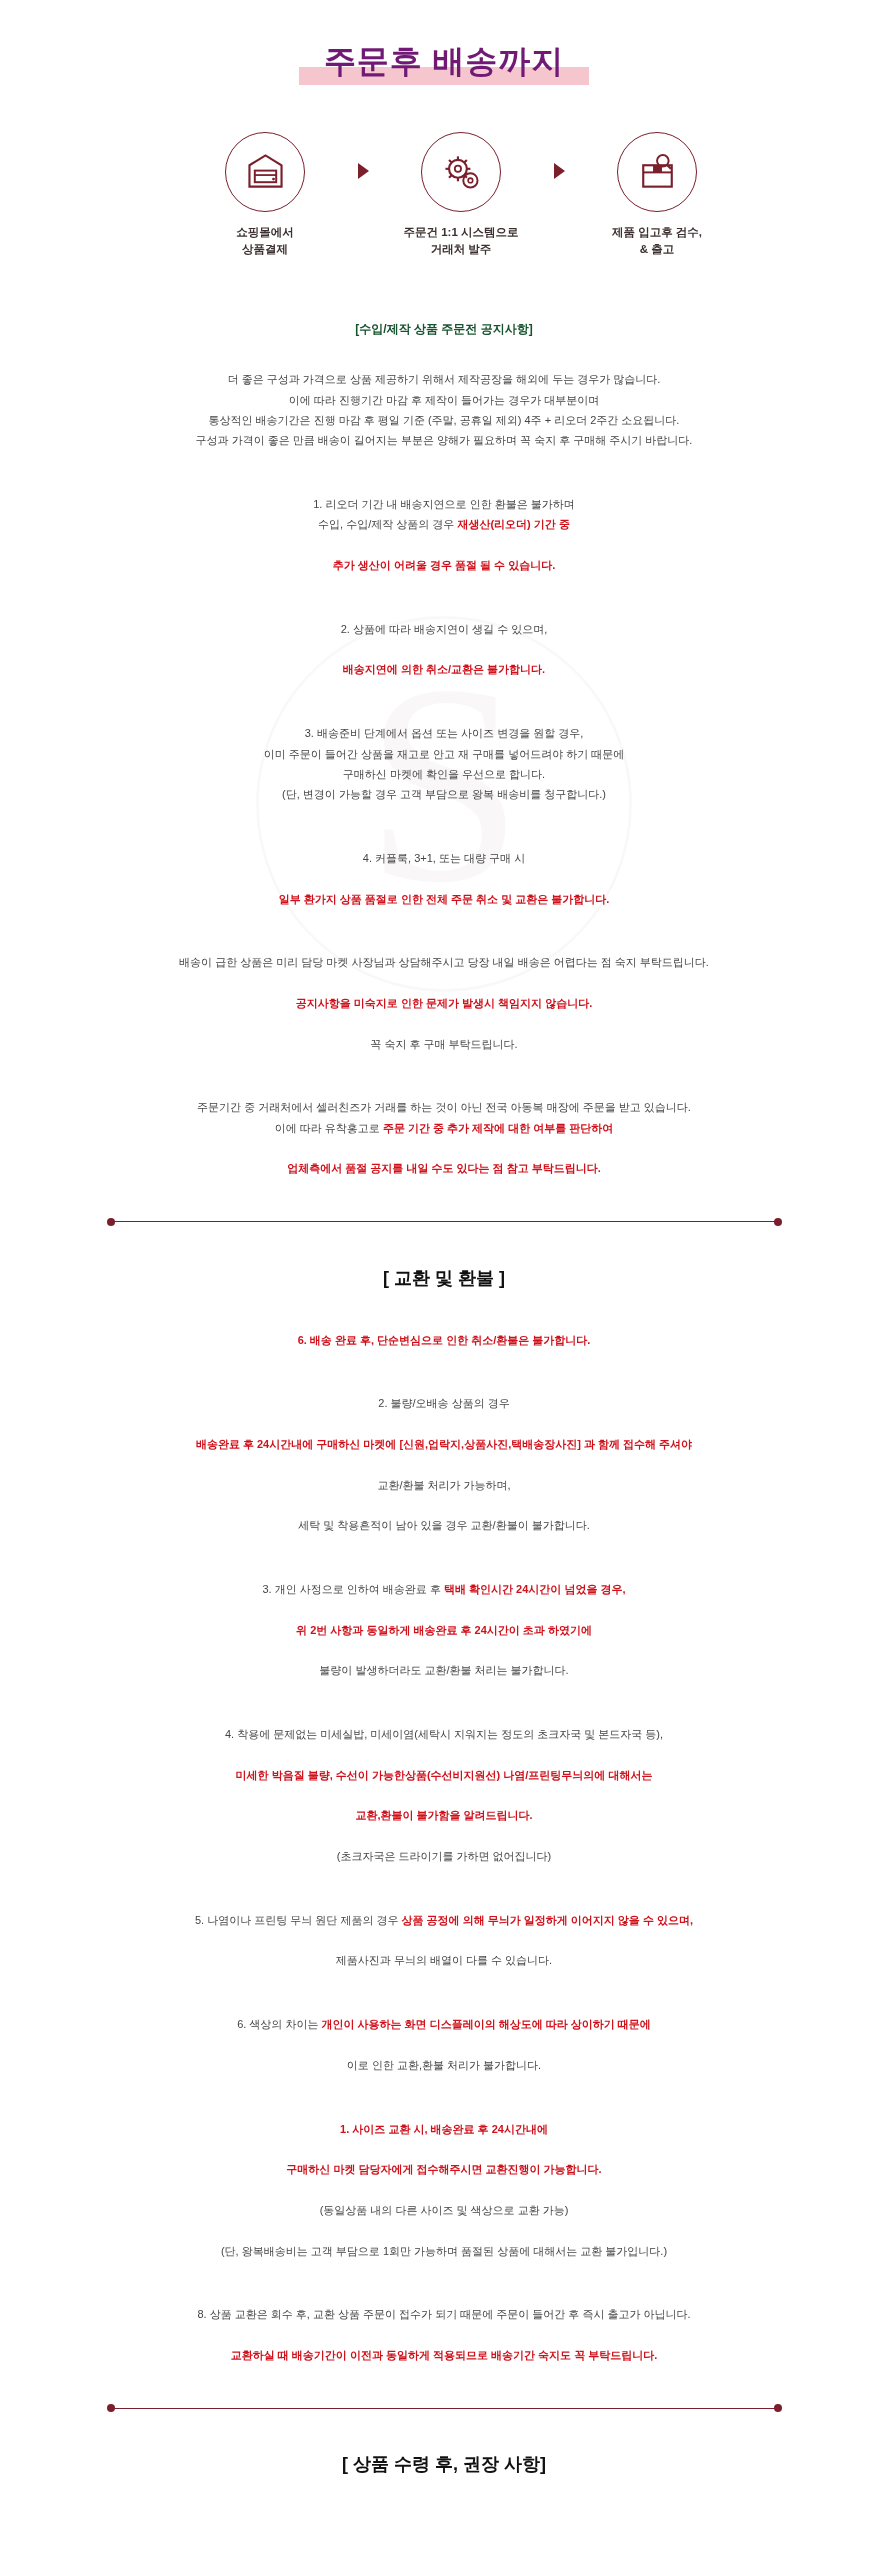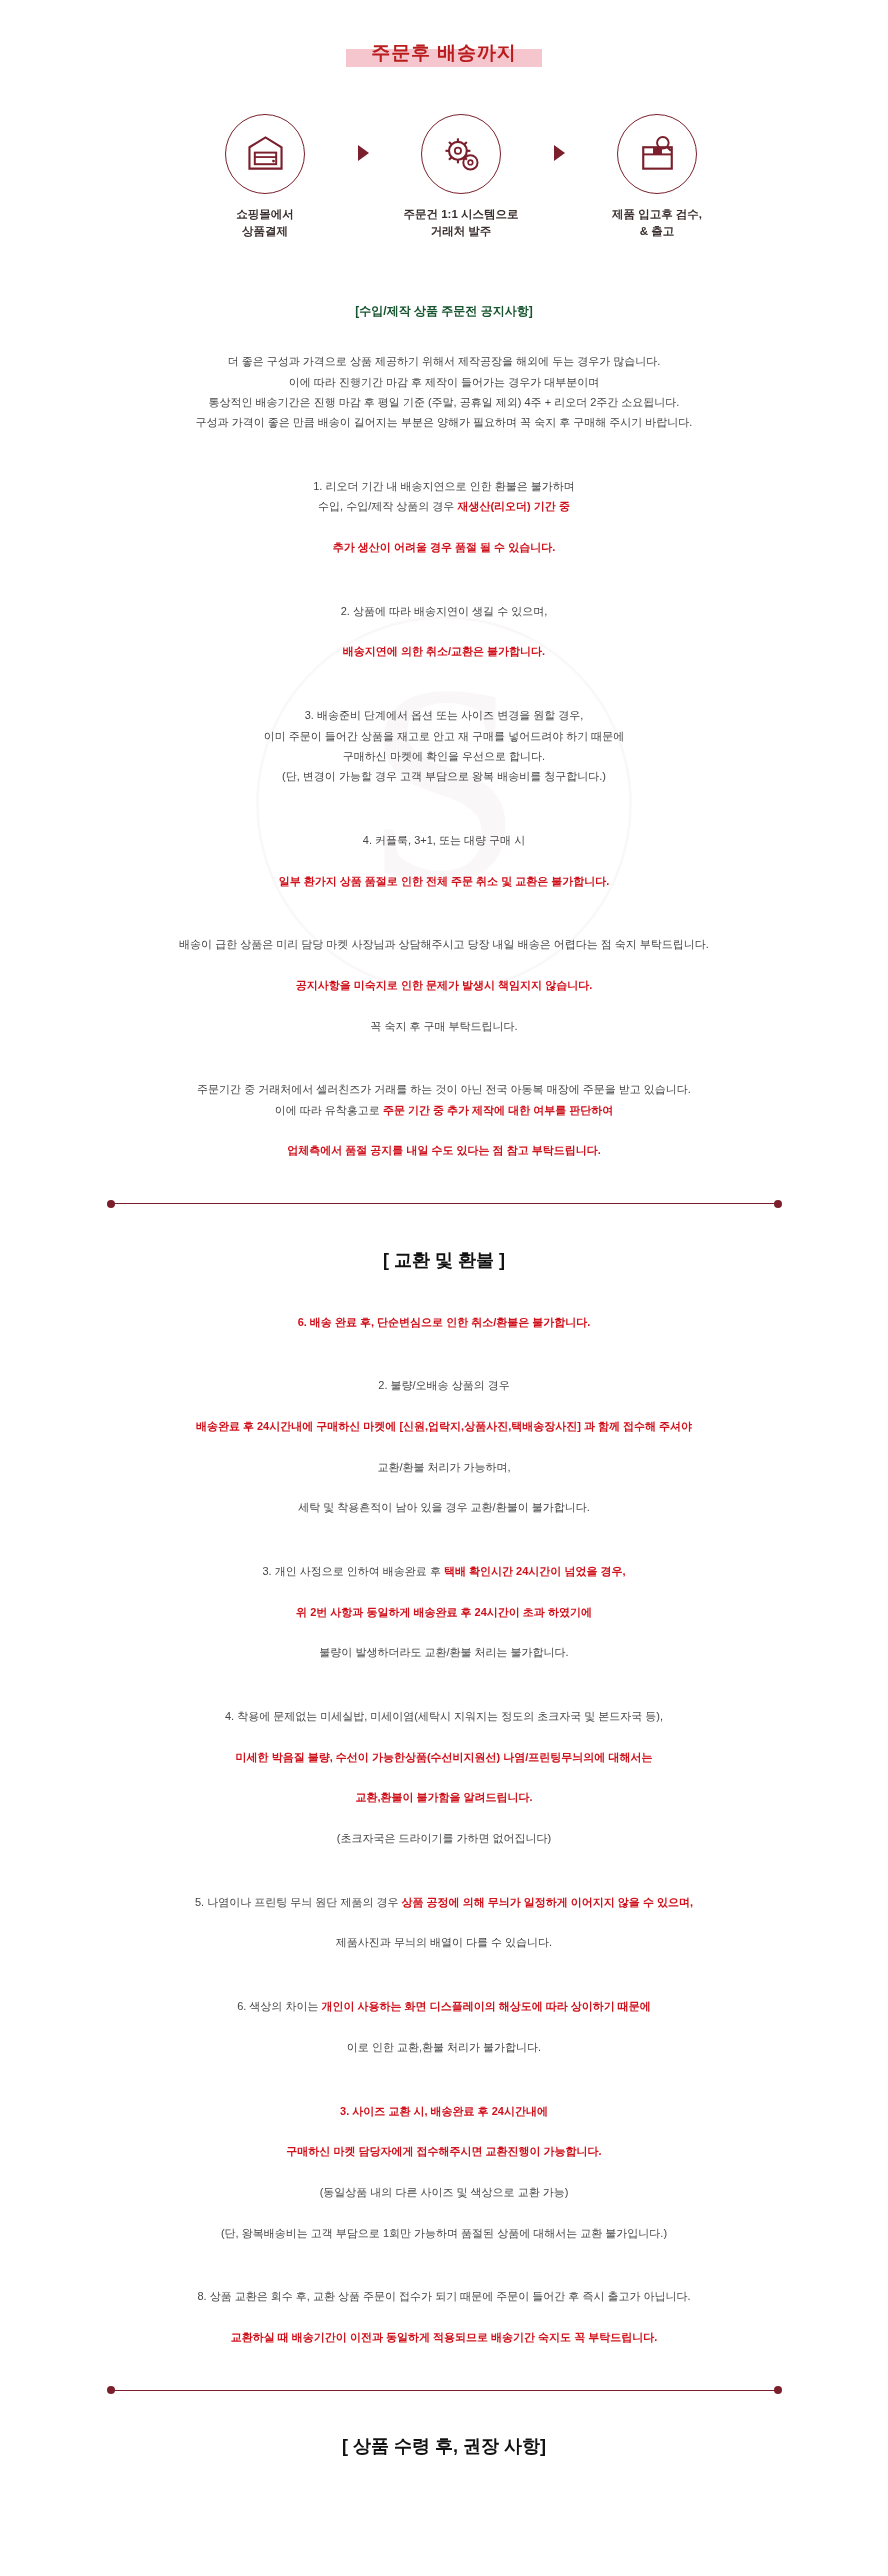--- a/index.html
+++ b/index.html
@@ -35,24 +35,24 @@
     left: 0; right: 0;
     bottom: 5.3px;
     height: 18px;
     background: #f6c6cf;
     z-index: 0;
   }
   .top-banner h1 {
     position: relative;
     z-index: 1;
     margin: 0;
-    font-size: 19px;
+    font-size: 32px;
     letter-spacing: 0.9px;
     font-weight: bold;
-    color: #b91c1c;
+    color: #701a75;
   }
 
   
   .steps {
     margin-top: 41px;
     display: flex;
     justify-content: center;
     align-items: flex-start;
     gap: 0px;
     margin-left: 34px;
@@ -364,21 +364,21 @@
       <span>5. 나염이나 프린팅 무늬 원단 제품의 경우 </span><span class="red">상품 공정에 의해 무늬가 일정하게 이어지지 않을 수 있으며,</span><br>
       <span>제품사진과 무늬의 배열이 다를 수 있습니다.</span>
     </div>
 
     <div class="block">
       <span>6. 색상의 차이는 </span><span class="red">개인이 사용하는 화면 디스플레이의 해상도에 따라 상이하기 때문에</span><br>
       <span>이로 인한 교환,환불 처리가 불가합니다.</span>
     </div>
 
     <div class="block">
-      <span class="red">3. 사이즈 교환 시, 배송완료 후 24시간내에</span><br>
+      <span class="red">1. 사이즈 교환 시, 배송완료 후 24시간내에</span><br>
       <span class="red">구매하신 마켓 담당자에게 접수해주시면 교환진행이 가능합니다.</span><br>
       <span>(동일상품 내의 다른 사이즈 및 색상으로 교환 가능)</span><br>
       <span>(단, 왕복배송비는 고객 부담으로 1회만 가능하며 품절된 상품에 대해서는 교환 불가입니다.)</span>
     </div>
 
     <div class="block">
       <span>8. 상품 교환은 회수 후, 교환 상품 주문이 접수가 되기 때문에 주문이 들어간 후 즉시 출고가 아닙니다.</span><br>
       <span class="red">교환하실 때 배송기간이 이전과 동일하게 적용되므로 배송기간 숙지도 꼭 부탁드립니다.</span>
     </div>
 

